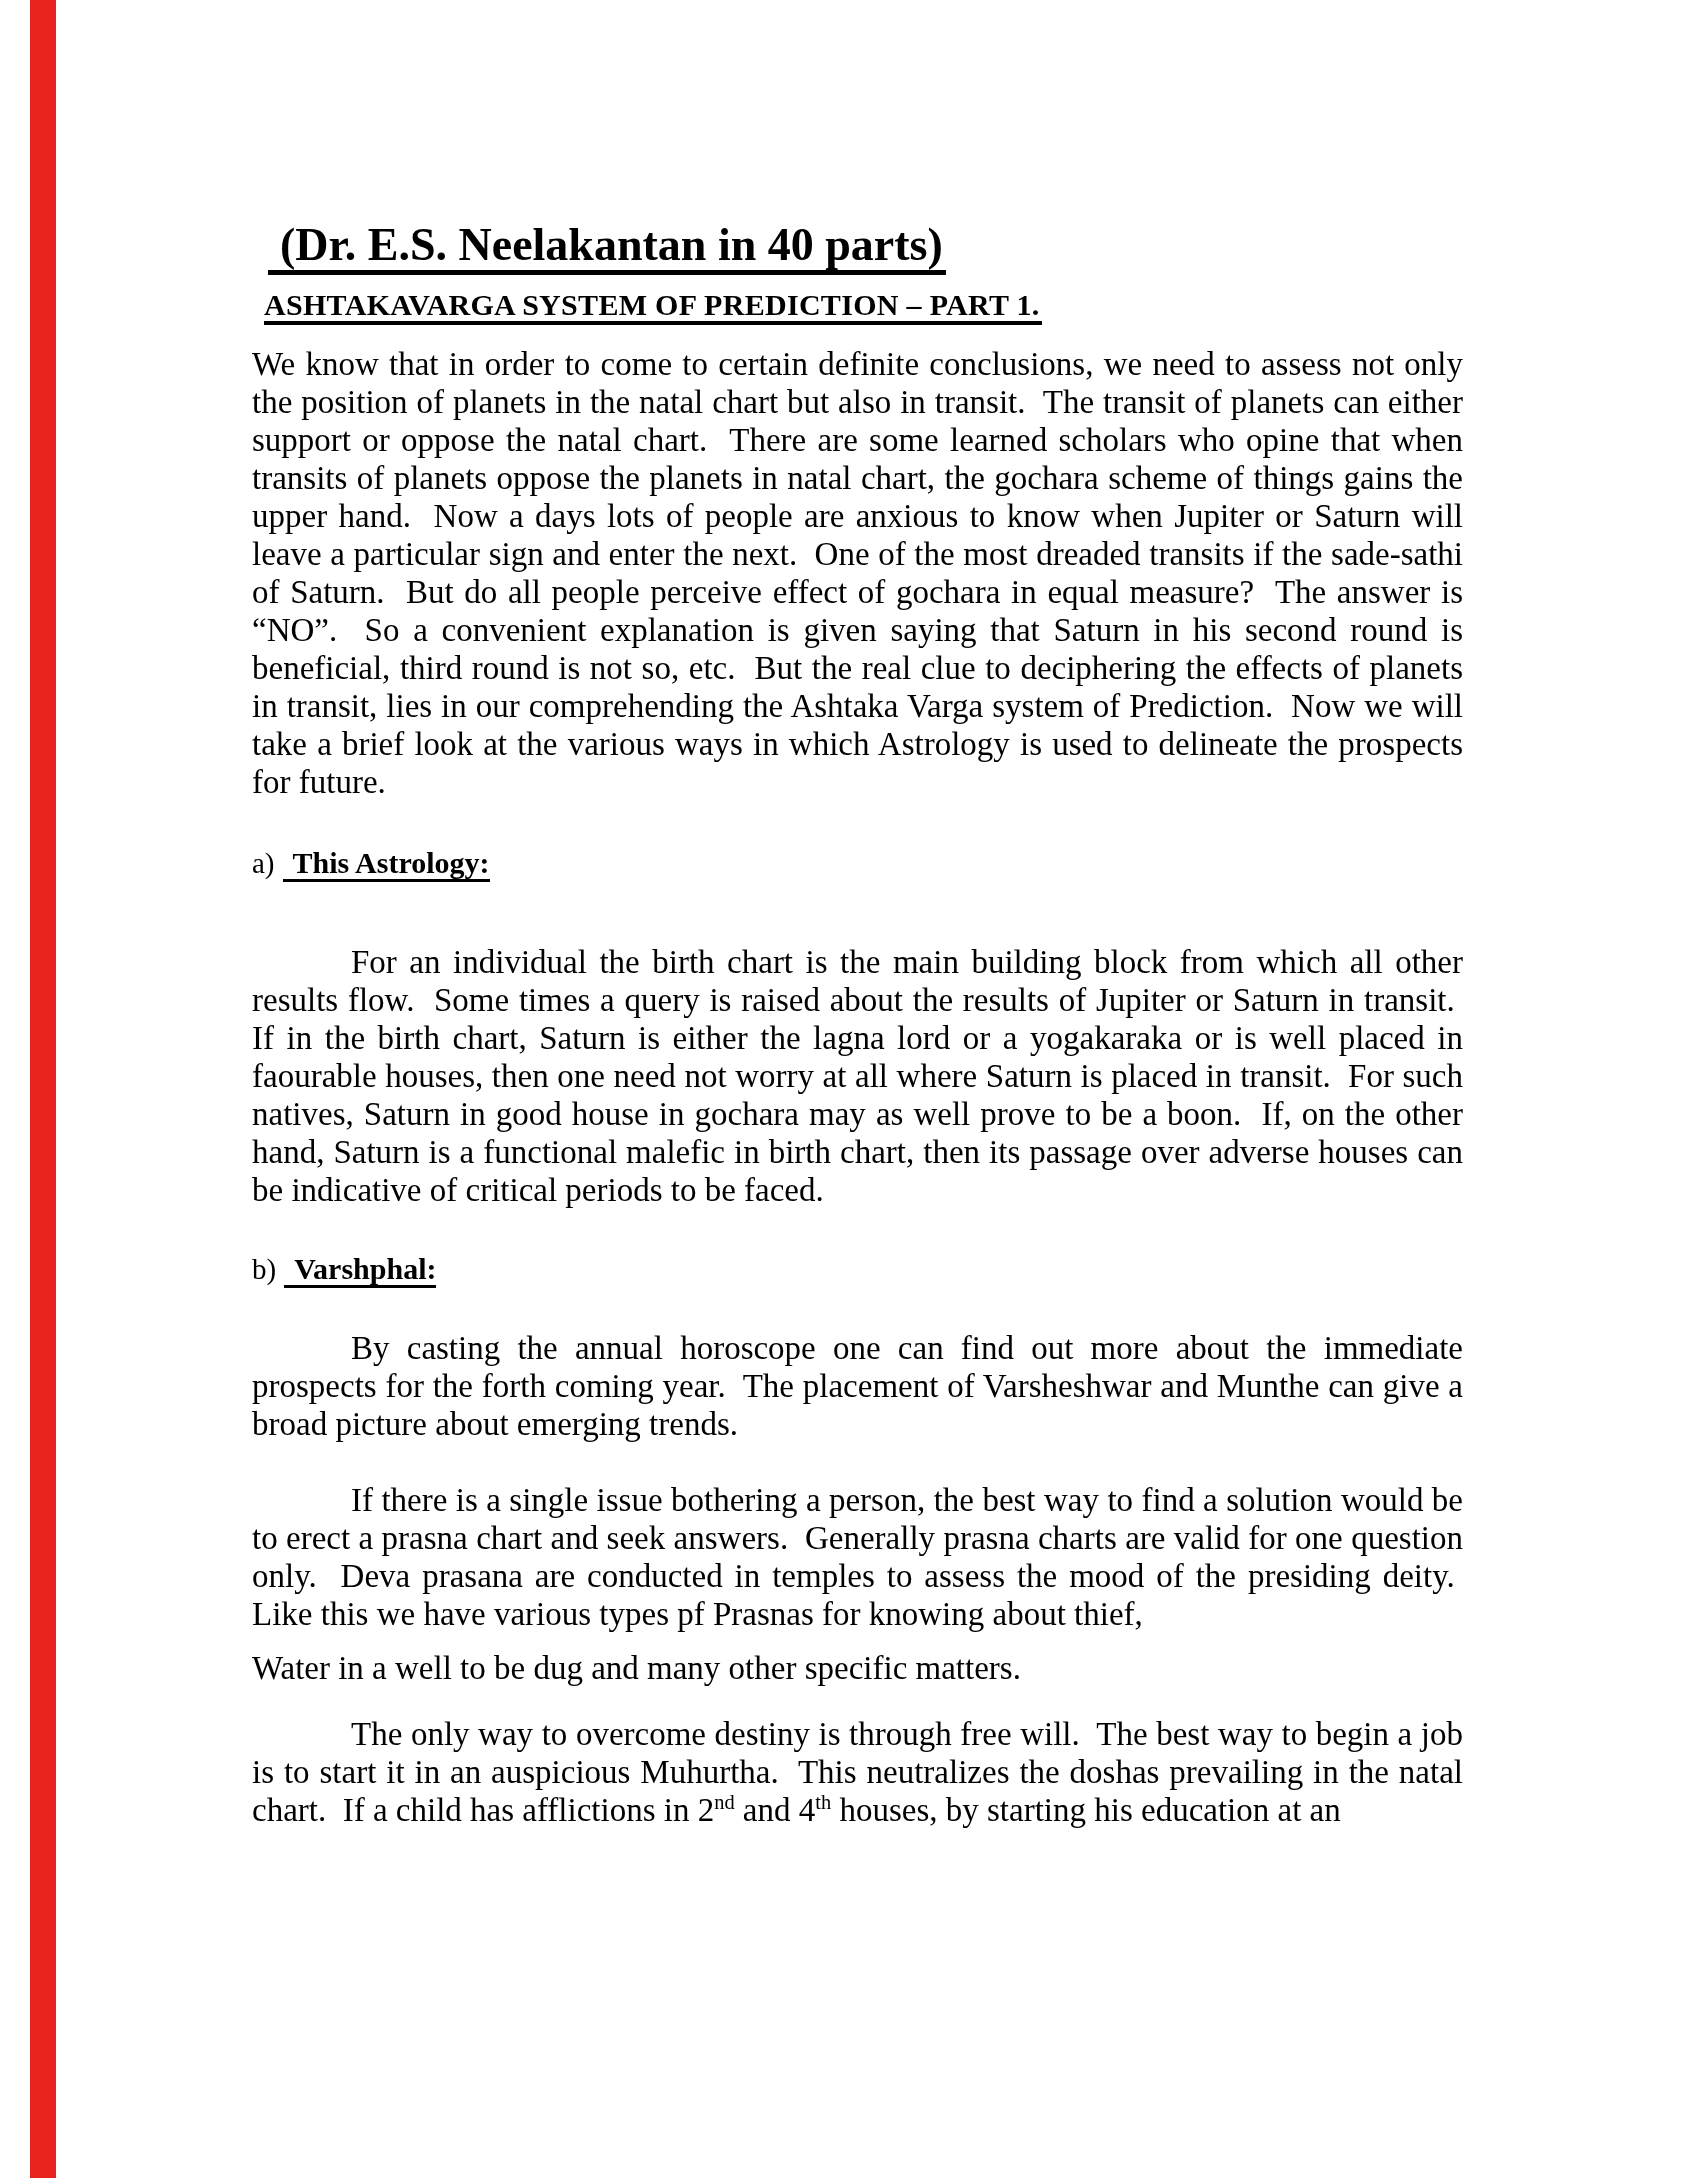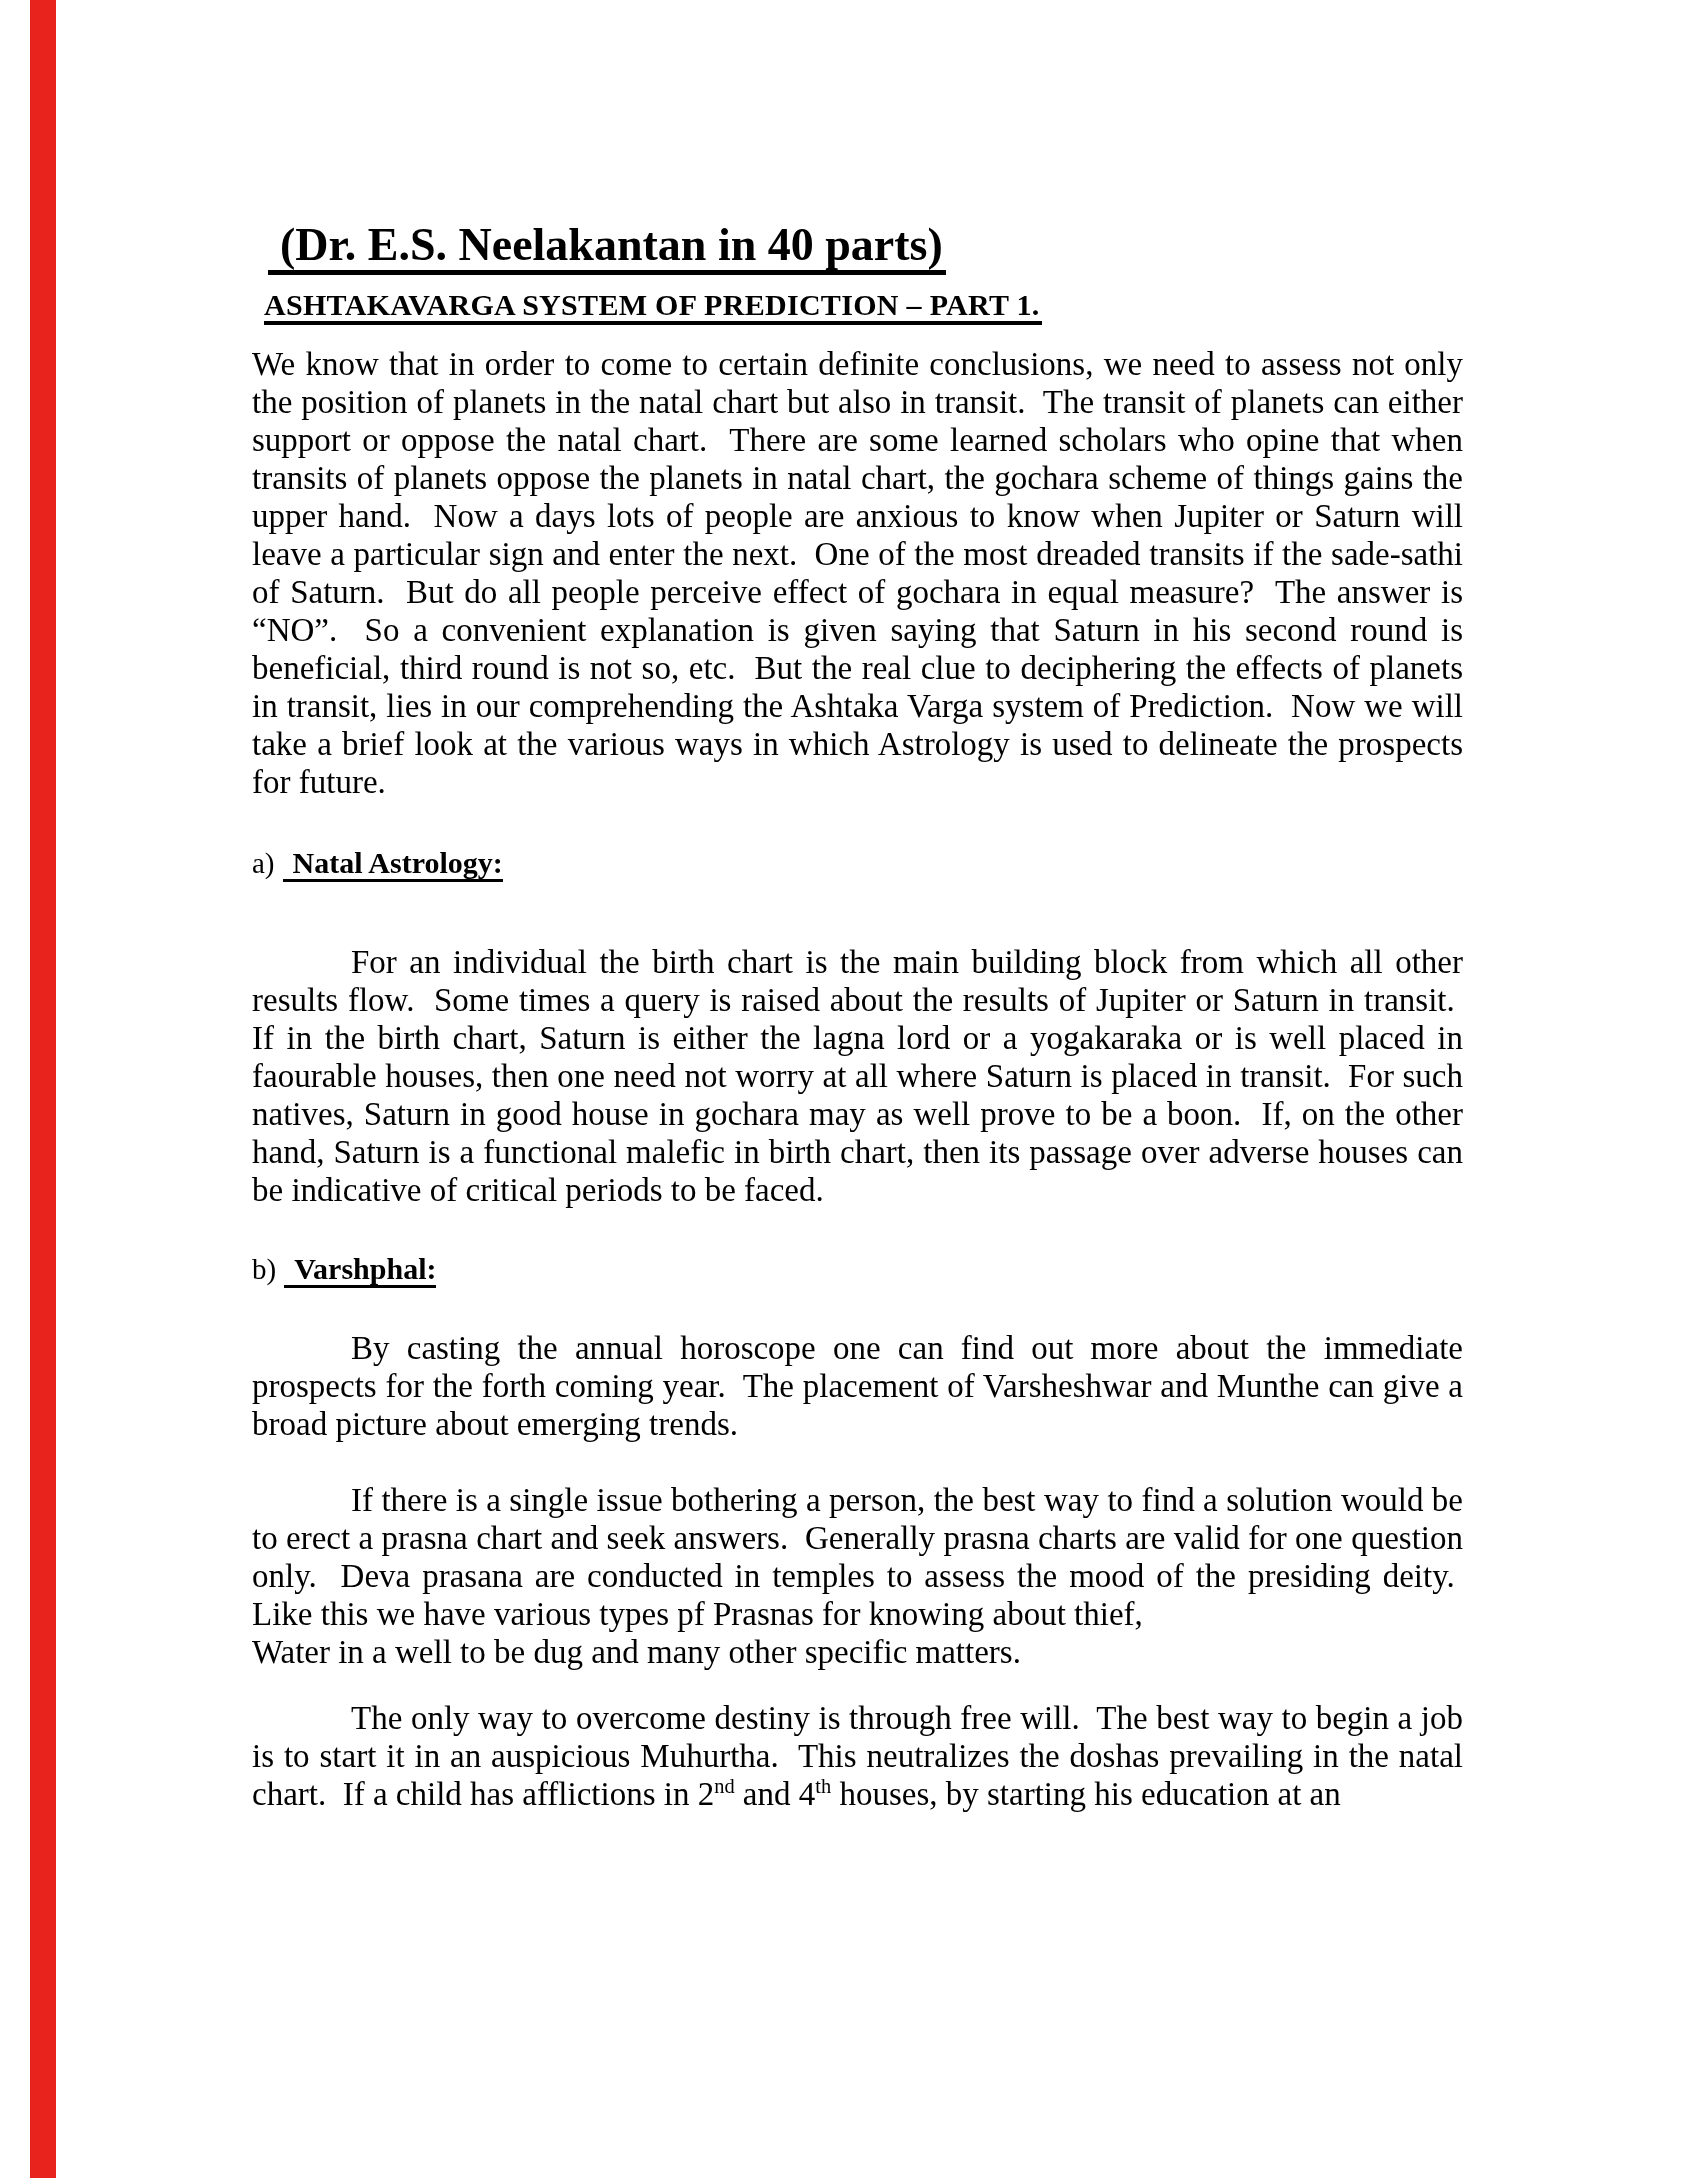--- a/index.html
+++ b/index.html
@@ -74,21 +74,21 @@
     border-bottom: 3px solid #000;
     padding-left: 10px;
     margin-left: 8px;
   }
   .sec-a { margin-top: 42px; }
   .para-a { margin-top: 60px; }
   .sec-b { margin-top: 40px; }
   .para-b { margin-top: 40px; }
   .sec-c { margin-top: 42px; }
   .para-c { margin-top: 38px; }
-  .para-c2 { margin-top: 0; }
+  .para-c2 { margin-top: 16px; }
   .sec-d { margin-top: 87px; }
   .para-d { margin-top: 28px; }
   sup {
     font-size: 0.62em;
     line-height: 0;
     vertical-align: super;
   }
 </style>
 </head>
 <body style="background: rgb(255, 255, 255); color: rgb(0, 0, 0);">
@@ -96,21 +96,21 @@
 <div class="accent-bar" style="background: rgb(232, 35, 29);"></div>
 
 <div class="content">
 
   <h1 class="title"><span class="u-thick">(Dr. E.S. Neelakantan in 40 parts)</span></h1>
 
   <h2 class="subtitle"><span class="u">ASHTAKAVARGA SYSTEM OF PREDICTION – PART 1.</span></h2>
 
   <p class="body intro">We know that in order to come to certain definite conclusions, we need to assess not only the position of planets in the natal chart but also in transit.&nbsp; The transit of planets can either support or oppose the natal chart.&nbsp; There are some learned scholars who opine that when transits of planets oppose the planets in natal chart, the gochara scheme of things gains the upper hand.&nbsp; Now a days lots of people are anxious to know when Jupiter or Saturn will leave a particular sign and enter the next.&nbsp; One of the most dreaded transits if the sade-sathi of Saturn.&nbsp; But do all people perceive effect of gochara in equal measure?&nbsp; The answer is “NO”.&nbsp; So a convenient explanation is given saying that Saturn in his second round is beneficial, third round is not so, etc.&nbsp; But the real clue to deciphering the effects of planets in transit, lies in our comprehending the Ashtaka Varga system of Prediction.&nbsp; Now we will take a brief look at the various ways in which Astrology is used to delineate the prospects for future.</p>
 
-  <h3 class="sec sec-a"><span class="prefix">a)</span><span class="sec-title">Natal Astrology:</span></h3>
+  <h3 class="sec sec-a"><span class="prefix">a)</span><span class="sec-title">This Astrology:</span></h3>
 
   <p class="body indent para-a">For an individual the birth chart is the main building block from which all other results flow.&nbsp; Some times a query is raised about the results of Jupiter or Saturn in transit.&nbsp; If in the birth chart, Saturn is either the lagna lord or a yogakaraka or is well placed in faourable houses, then one need not worry at all where Saturn is placed in transit.&nbsp; For such natives, Saturn in good house in gochara may as well prove to be a boon.&nbsp; If, on the other hand, Saturn is a functional malefic in birth chart, then its passage over adverse houses can be indicative of critical periods to be faced.</p>
 
   <h3 class="sec sec-b"><span class="prefix">b)</span><span class="sec-title">Varshphal:</span></h3>
 
   <p class="body indent para-b">By casting the annual horoscope one can find out more about the immediate prospects for the forth coming year.&nbsp; The placement of Varsheshwar and Munthe can give a broad picture about emerging trends.</p>
 
 
   <p class="body indent para-c">If there is a single issue bothering a person, the best way to find a solution would be to erect a prasna chart and seek answers.&nbsp; Generally prasna charts are valid for one question only.&nbsp; Deva prasana are conducted in temples to assess the mood of the presiding deity.&nbsp; Like this we have various types pf Prasnas for knowing about thief,</p>
 

